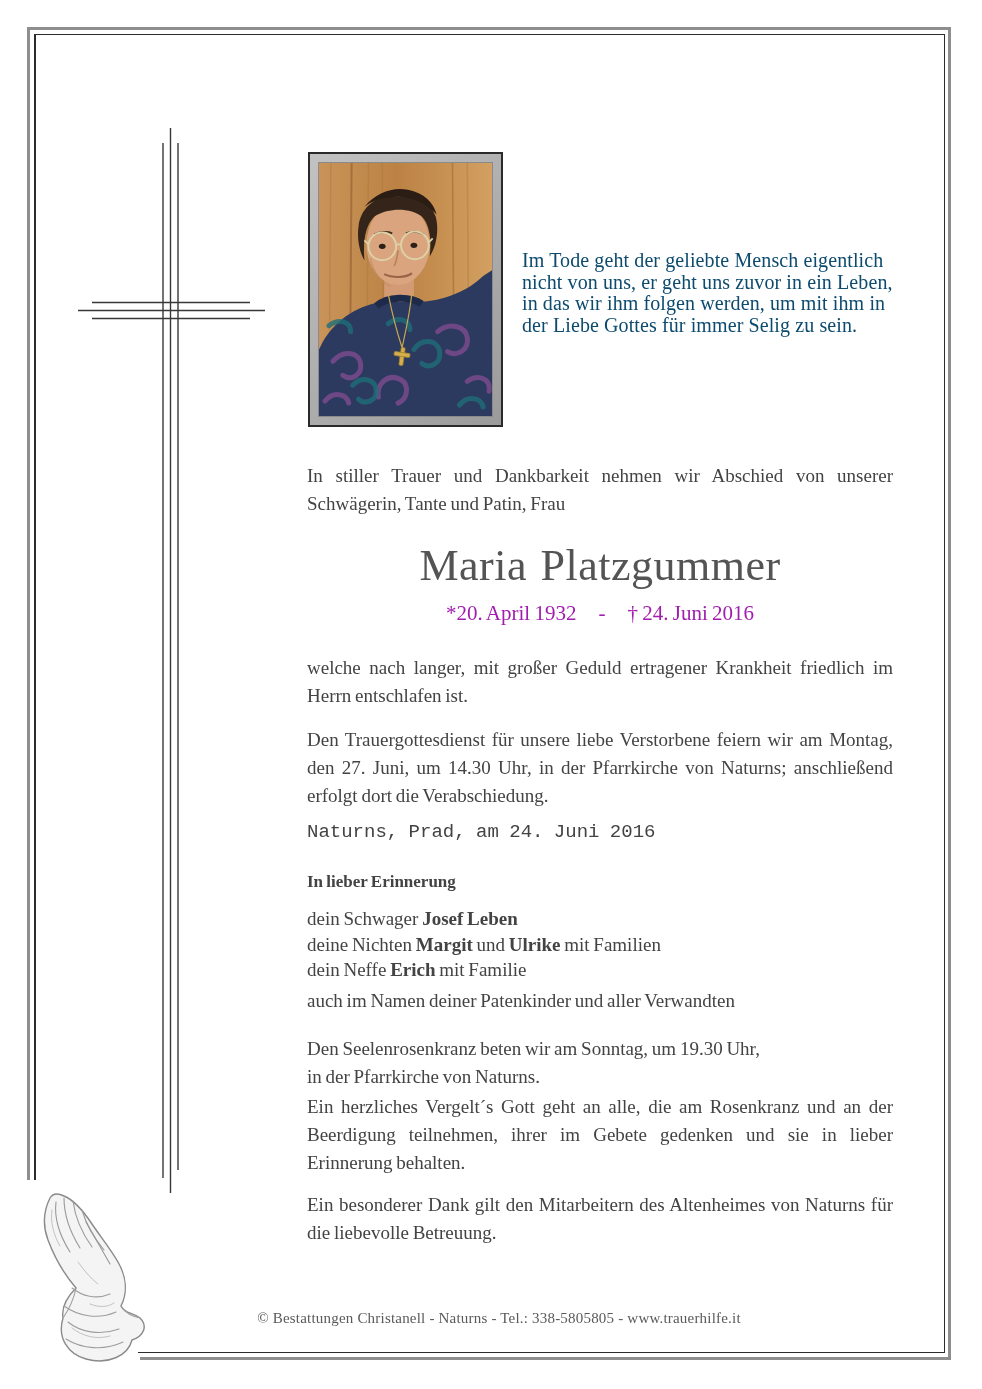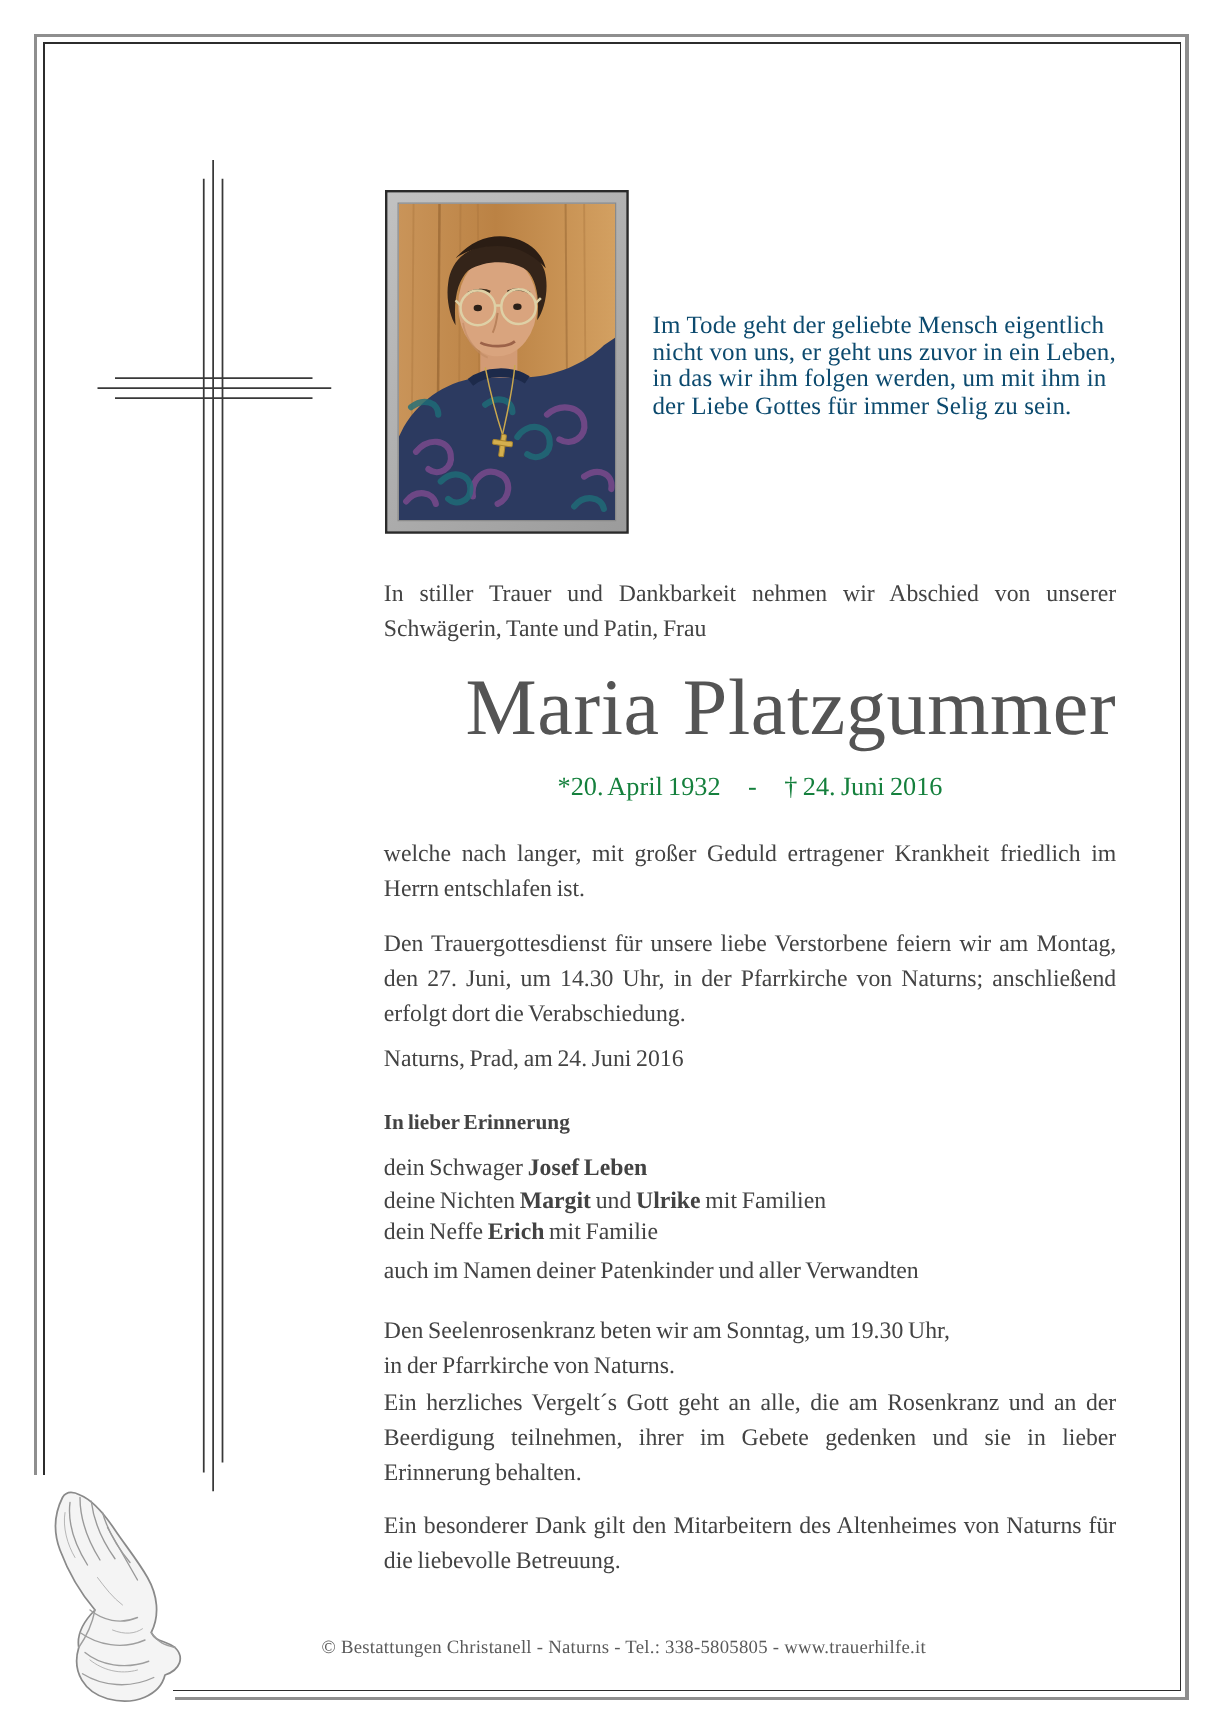--- a/index.html
+++ b/index.html
@@ -44,38 +44,38 @@
     position: absolute; left: 307px; top: 462px; width: 586px;
     font-size: 19px; line-height: 28px;
     word-spacing: -1px;
   }
   .main-column p { margin: 0; }
   .just { text-align: justify; }
   .prewrap { white-space: pre-line; }
 
   .deceased-name {
     margin: 20px 0 0 0;
-    font-size: 64px; line-height: 56px;
+    font-size: 44px; line-height: 56px;
     font-weight: normal;
-    text-align: right;
+    text-align: center;
     color: #545454;
     letter-spacing: 0.5px;
     word-spacing: 2px;
   }
   .dates-line {
-    margin-top: 22px;
+    margin-top: 6px;
     text-align: center;
     font-size: 21px; line-height: 26px;
-    color: #15803d;
+    color: #a21caf;
   }
   .dates-line .dash { display: inline-block; margin: 0 22px; }
 
   .p-passing   { margin-top: 28px !important; }
   .p-service   { margin-top: 16px !important; }
-  .p-dateline  { margin-top: 8px  !important; }
+  .p-dateline  { margin-top: 8px  !important; font-family: Liberation Mono, monospace; }
   .memory-heading { margin-top: 22px !important; font-weight: bold; font-size: 17px; }
   .family-list { margin-top: 10px; line-height: 25.5px; }
   .p-godchildren { margin-top: 4px !important; }
   .p-rosary    { margin-top: 20px !important; }
   .p-thanks    { margin-top: 14px !important; }
   .p-vergelts  { margin-top: 2px  !important; }
 
   .family-list .b, .rich b { font-weight: bold; }
 
   

